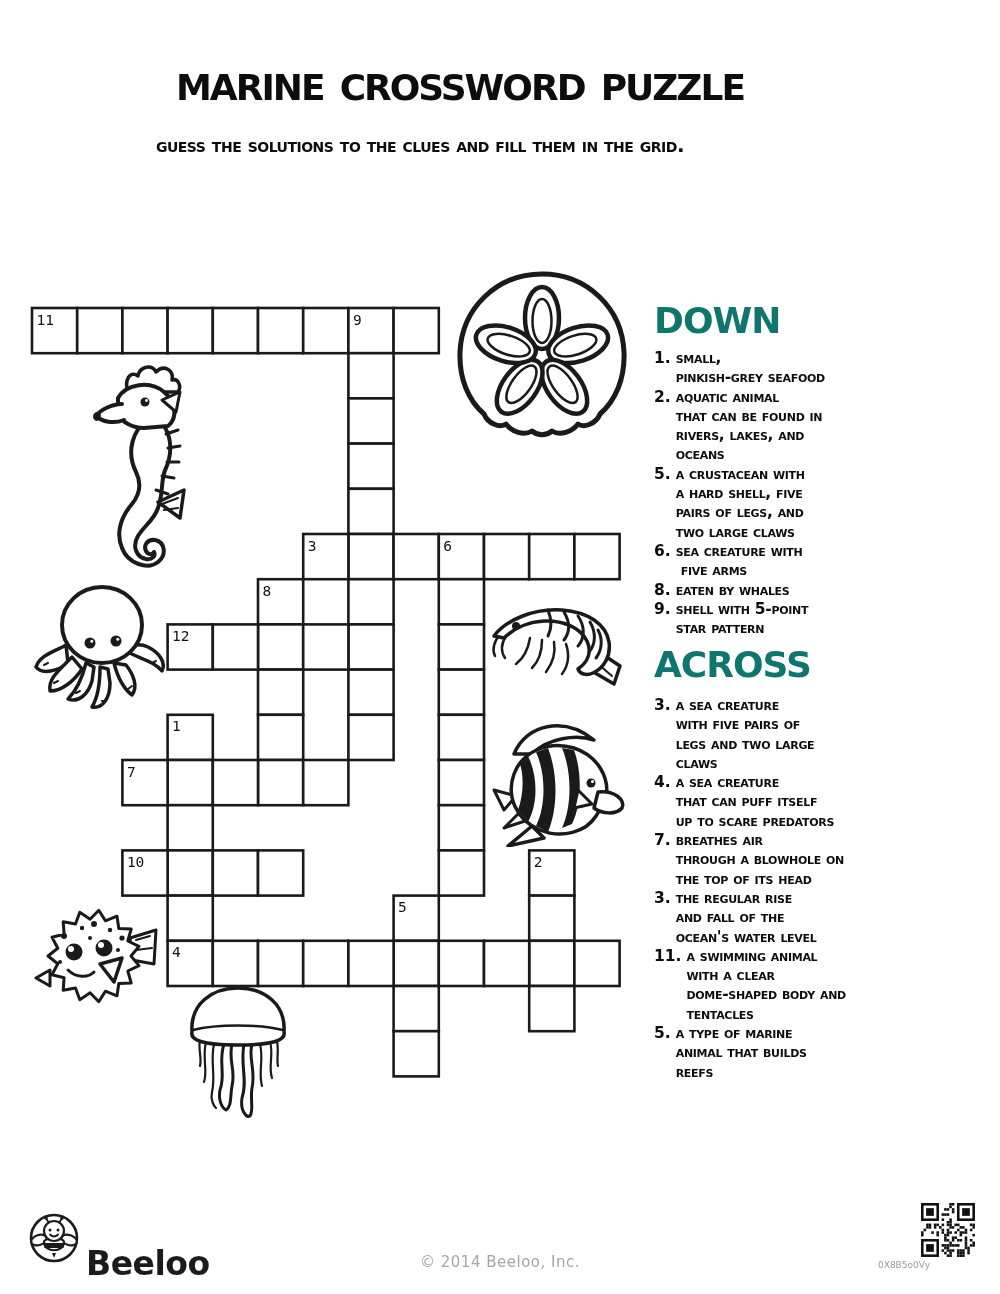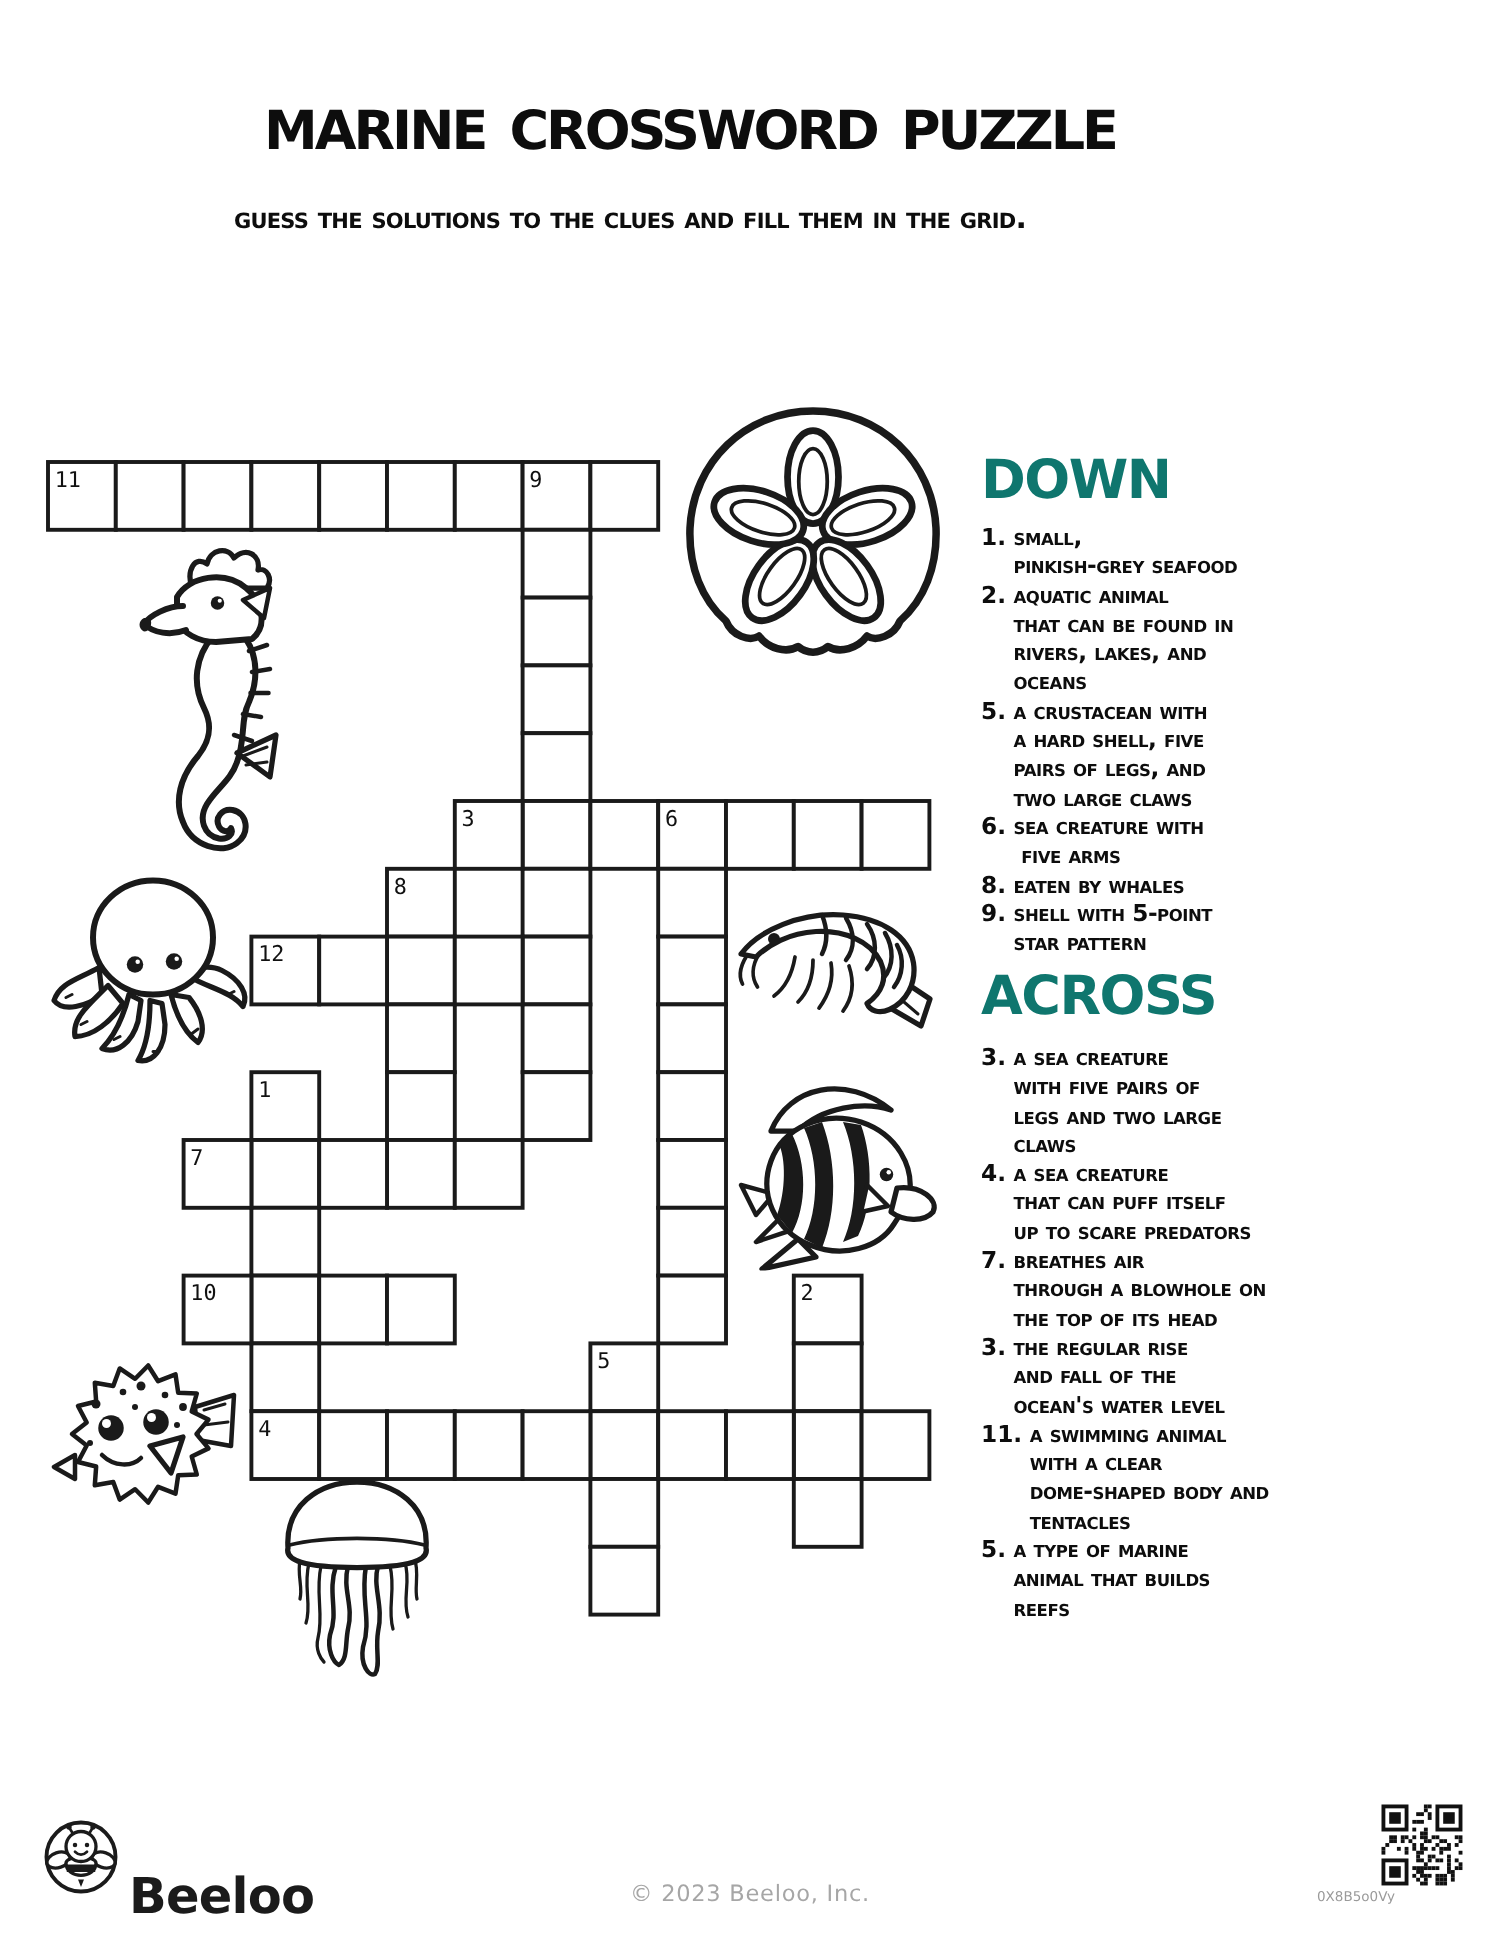--- a/index.html
+++ b/index.html
@@ -399,21 +399,21 @@
   <path stroke-width="2.2" d="M16,30 C16,41 36,41 36,30 C36,25 16,25 16,30 Z"></path>
   <path fill="#1b1b1b" stroke="none" d="M16.5,31 L35.5,31 L35.5,36 L16.5,36 Z"></path>
   <path fill="#1b1b1b" stroke="none" d="M24,41 L26,46 L28,41 Z"></path>
   <circle cx="26" cy="19" r="10" stroke-width="2.2"></circle>
   <circle cx="22" cy="18" r="1.5" fill="#1b1b1b" stroke="none"></circle>
   <circle cx="30" cy="18" r="1.5" fill="#1b1b1b" stroke="none"></circle>
   <path stroke-width="1.8" fill="none" d="M22,22.5 C24.5,25 27.5,25 30,22.5"></path>
 </svg>
 <div id="beeloo-wordmark" class="abs">Beeloo</div>
 
-<div id="copyright" class="abs">© 2023 Beeloo, Inc.</div>
+<div id="copyright" class="abs">© 2014 Beeloo, Inc.</div>
 
 <svg id="qr-svg" class="abs" style="left:919px;top:1201px" width="58" height="58" viewBox="0 0 58 58">
     <rect x="0" y="0" width="58" height="58" fill="#fff"></rect>
     <rect x="30.27" y="2.00" width="2.57" height="2.57" fill="#111"></rect>
     <rect x="32.84" y="2.00" width="2.57" height="2.57" fill="#111"></rect>
     <rect x="30.27" y="4.57" width="2.57" height="2.57" fill="#111"></rect>
     <rect x="25.13" y="7.14" width="2.57" height="2.57" fill="#111"></rect>
     <rect x="27.70" y="7.14" width="2.57" height="2.57" fill="#111"></rect>
     <rect x="32.84" y="7.14" width="2.57" height="2.57" fill="#111"></rect>
     <rect x="32.84" y="9.71" width="2.57" height="2.57" fill="#111"></rect>

